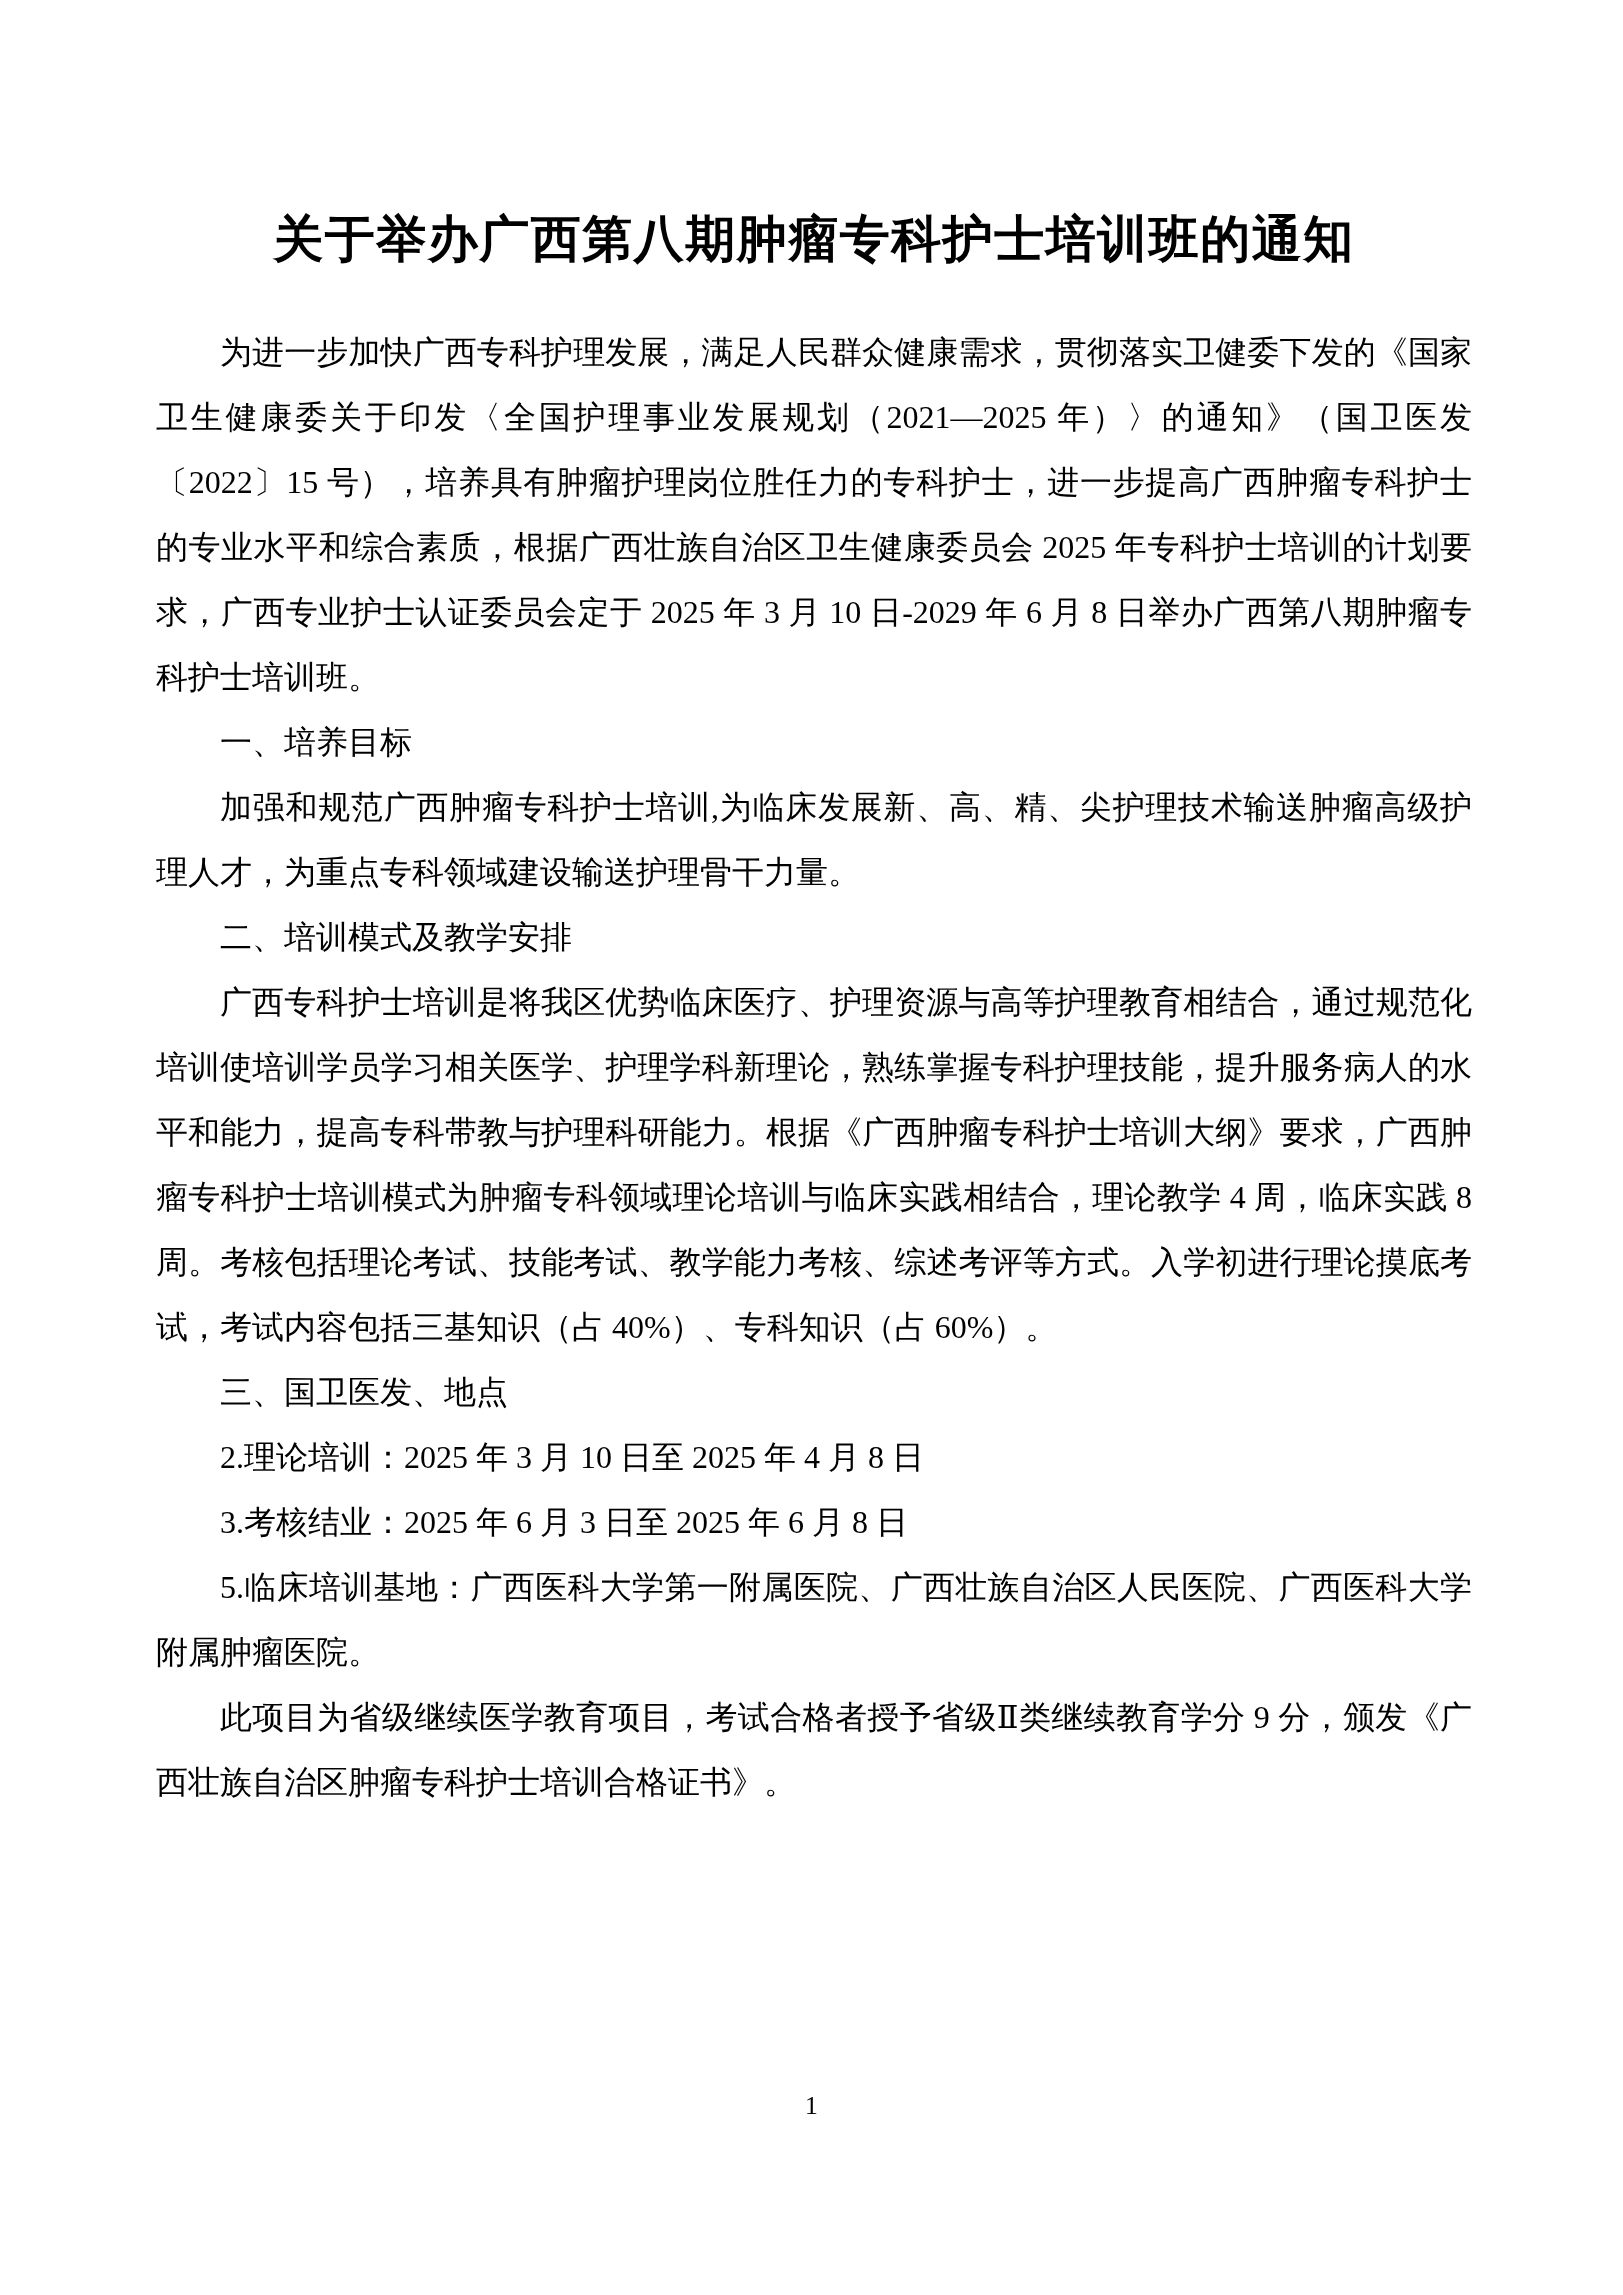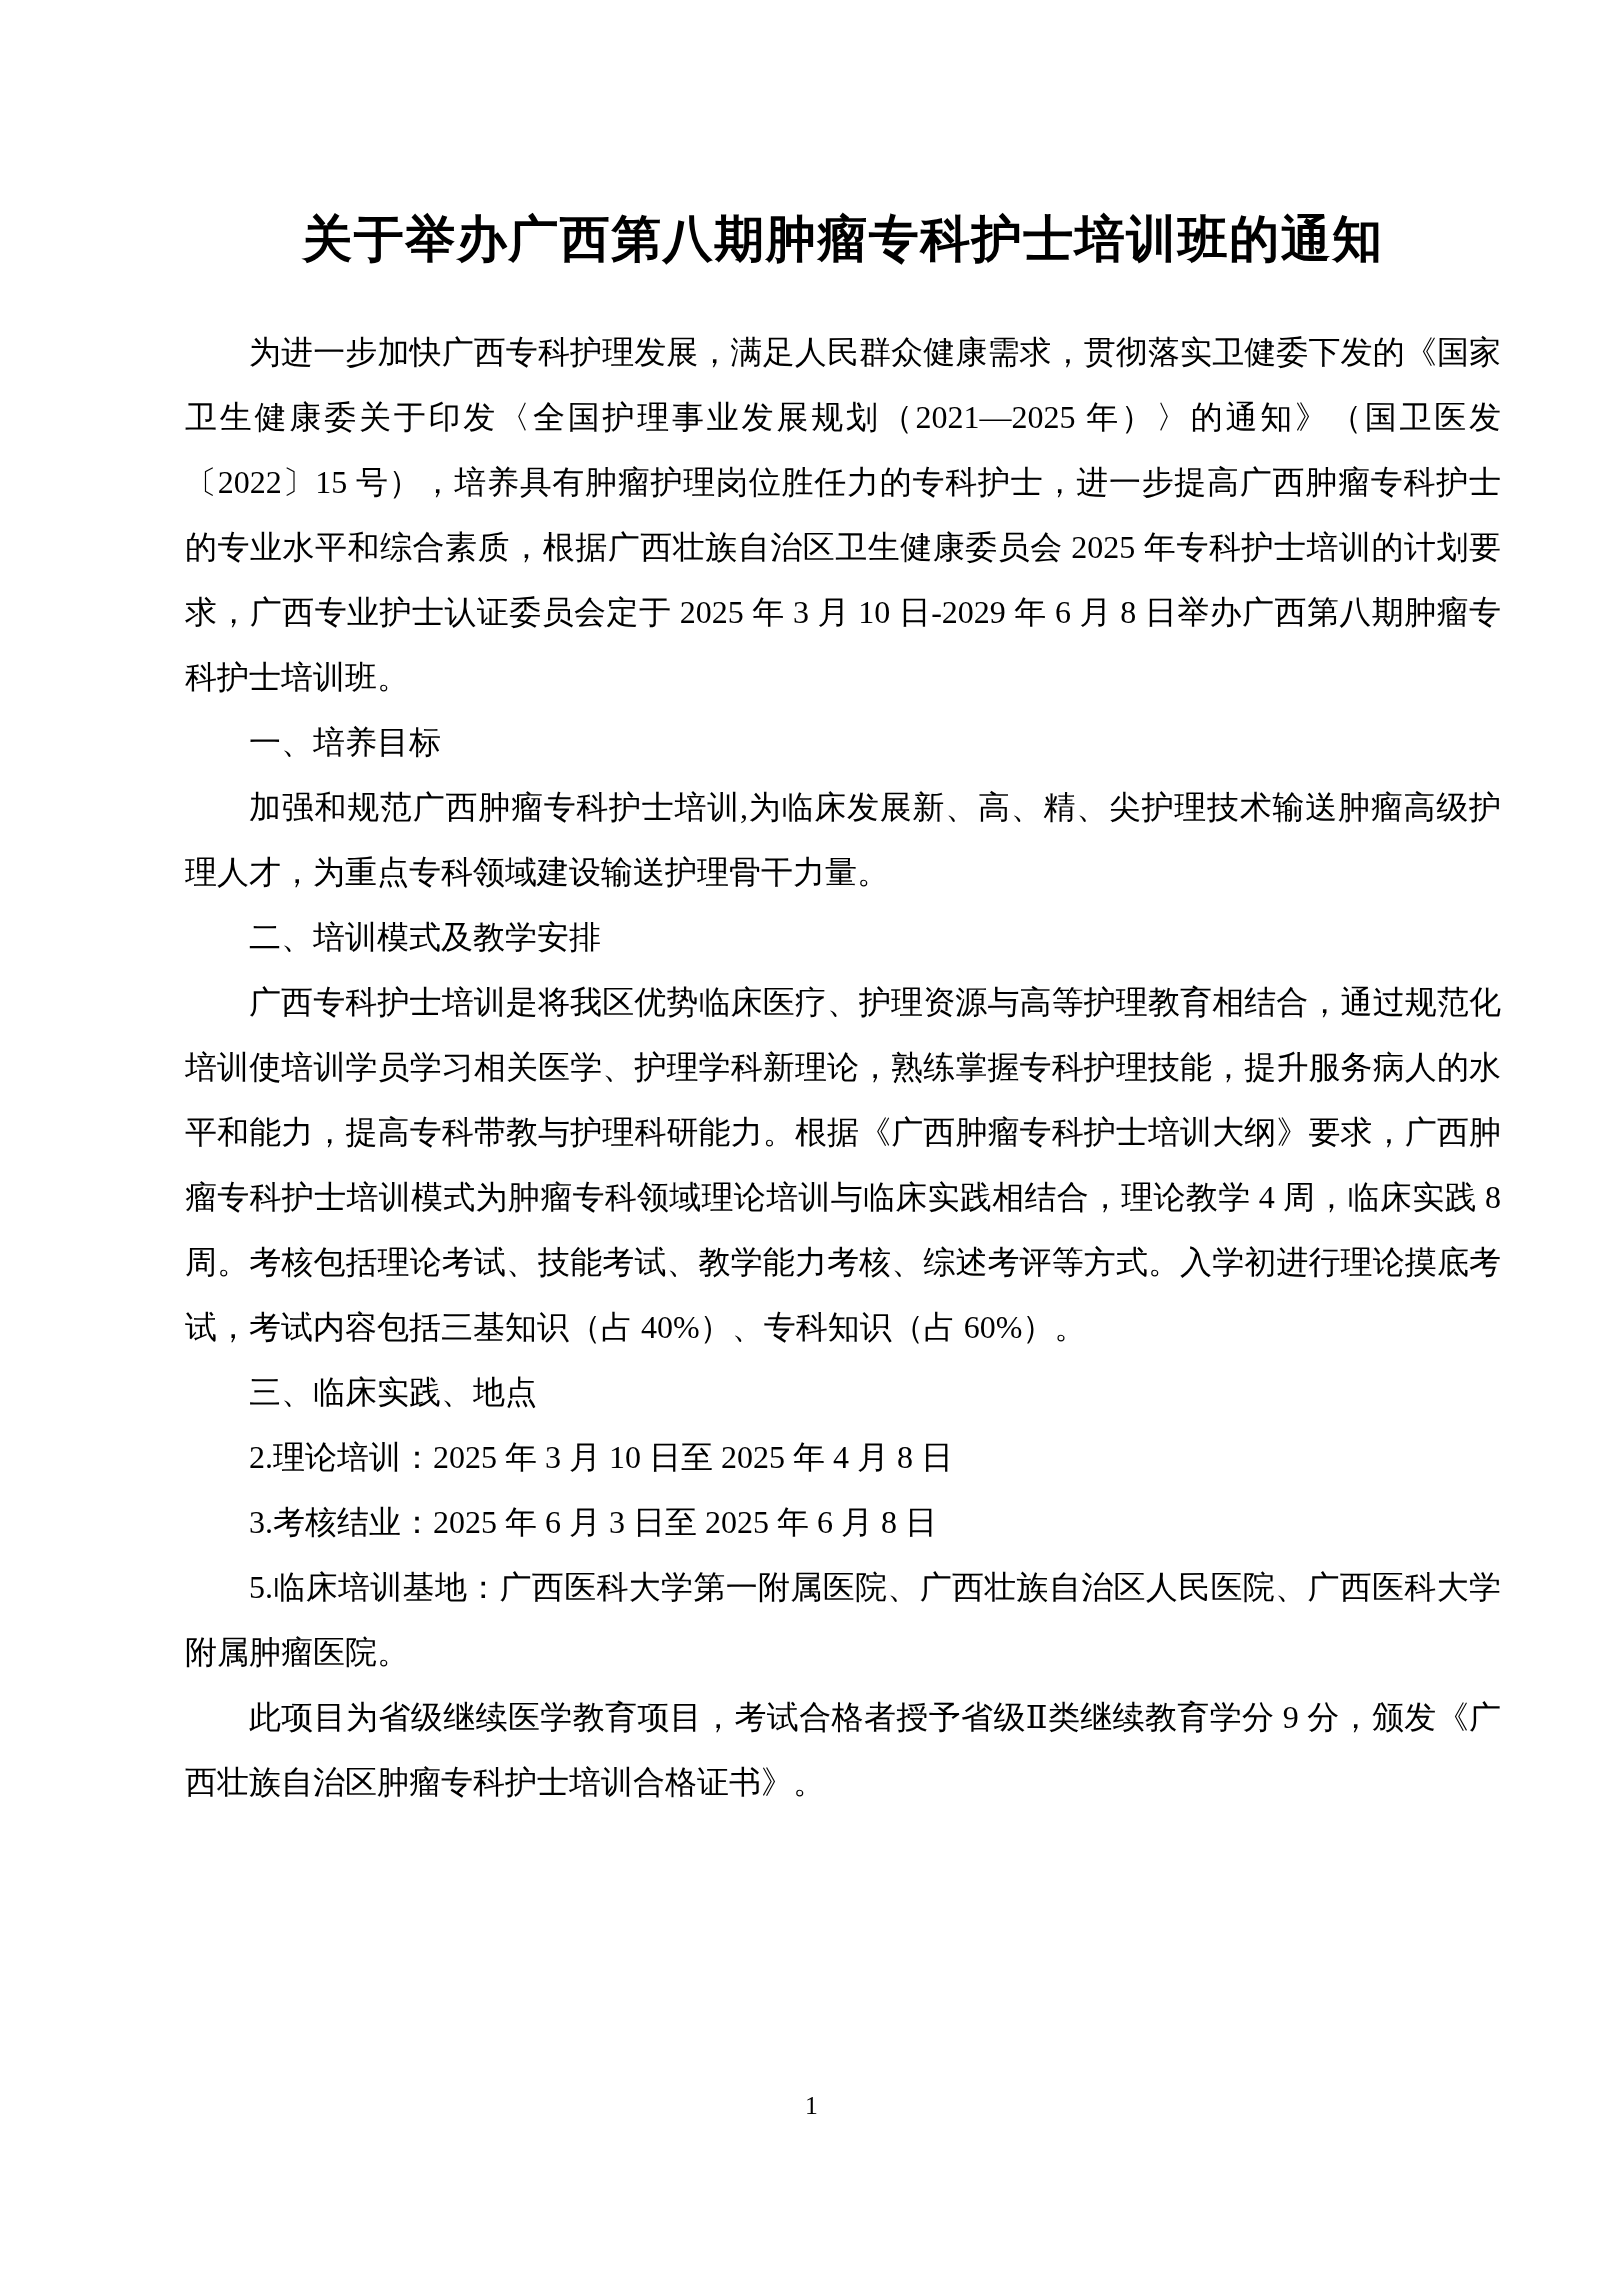--- a/index.html
+++ b/index.html
@@ -14,21 +14,20 @@
     background: #ffffff;
     color: #000000;
     font-family: "Liberation Serif", "DejaVu Serif", serif;
     overflow: hidden;
   }
   .content {
     position: absolute;
     left: 156px;
     top: 0;
     width: 1316px;
-    margin-left: 29px;
   }
   .doc-title {
     margin: 203px 0 0 0;
     text-align: center;
     font-size: 50px;
     font-weight: bold;
     letter-spacing: 1.5px;
     line-height: 72px;
     font-family: "Liberation Serif", "DejaVu Serif", serif;
   }
@@ -73,21 +72,21 @@
     <div class="body-text">
 
       <p>为进一步加快广西专科护理发展，满足人民群众健康需求，贯彻落实卫健委下发的《国家卫生健康委关于印发〈全国护理事业发展规划（2021—2025 年）〉的通知》（国卫医发〔2022〕15 号），培养具有肿瘤护理岗位胜任力的专科护士，进一步提高广西肿瘤专科护士的专业水平和综合素质，根据广西壮族自治区卫生健康委员会 2025 年专科护士培训的计划要求，广西专业护士认证委员会定于 2025 年 3 月 10 日-2029 年 6 月 8 日举办广西第八期肿瘤专科护士培训班。</p>
 
       <p class="section-heading">一、培养目标</p>
       <p>加强和规范广西肿瘤专科护士培训,为临床发展新、高、精、尖护理技术输送肿瘤高级护理人才，为重点专科领域建设输送护理骨干力量。</p>
 
       <p class="section-heading">二、培训模式及教学安排</p>
       <p>广西专科护士培训是将我区优势临床医疗、护理资源与高等护理教育相结合，通过规范化培训使培训学员学习相关医学、护理学科新理论，熟练掌握专科护理技能，提升服务病人的水平和能力，提高专科带教与护理科研能力。根据《广西肿瘤专科护士培训大纲》要求，广西肿瘤专科护士培训模式为肿瘤专科领域理论培训与临床实践相结合，理论教学 4 周，临床实践 8 周。考核包括理论考试、技能考试、教学能力考核、综述考评等方式。入学初进行理论摸底考试，考试内容包括三基知识（占 40%）、专科知识（占 60%）。</p>
 
-      <p class="section-heading">三、临床实践、地点</p>
+      <p class="section-heading">三、国卫医发、地点</p>
       <p>2.理论培训：2025 年 3 月 10 日至 2025 年 4 月 8 日</p>
       <p>3.考核结业：2025 年 6 月 3 日至 2025 年 6 月 8 日</p>
       <p>5.临床培训基地：广西医科大学第一附属医院、广西壮族自治区人民医院、广西医科大学附属肿瘤医院。</p>
 
       <p>此项目为省级继续医学教育项目，考试合格者授予省级Ⅱ类继续教育学分 9 分，颁发《广西壮族自治区肿瘤专科护士培训合格证书》。</p>
 
 
     </div>
   </div>
 

